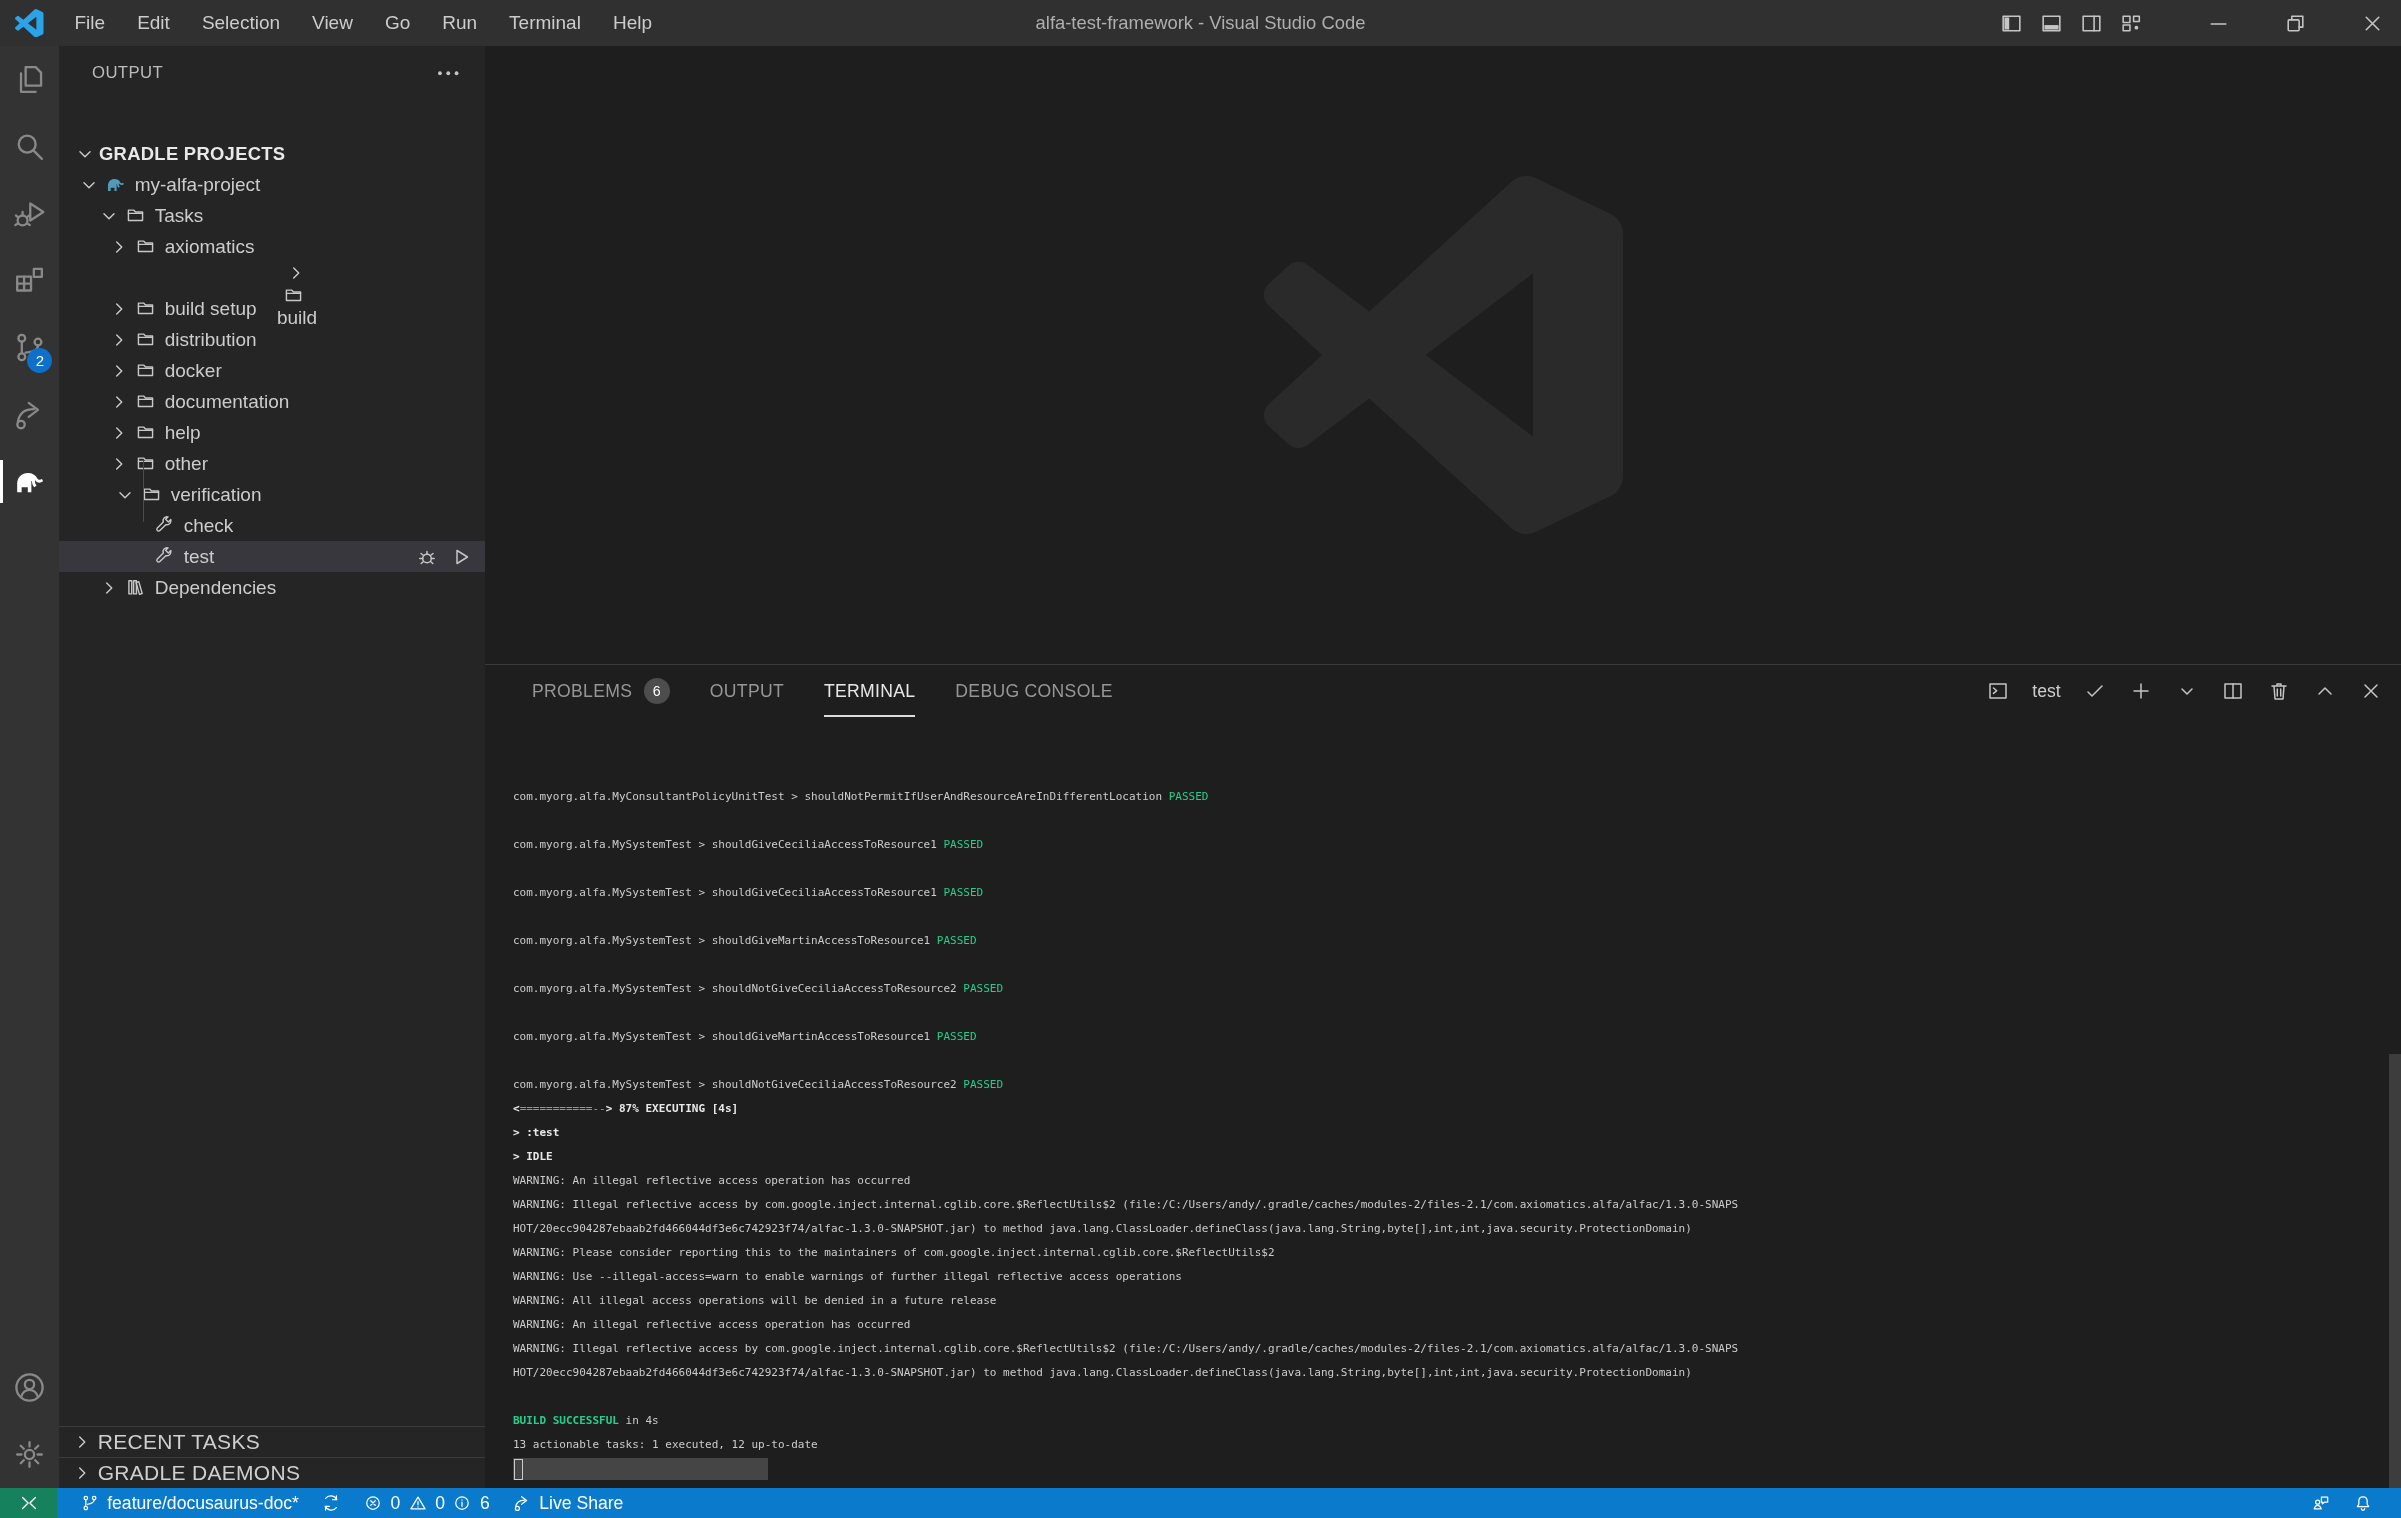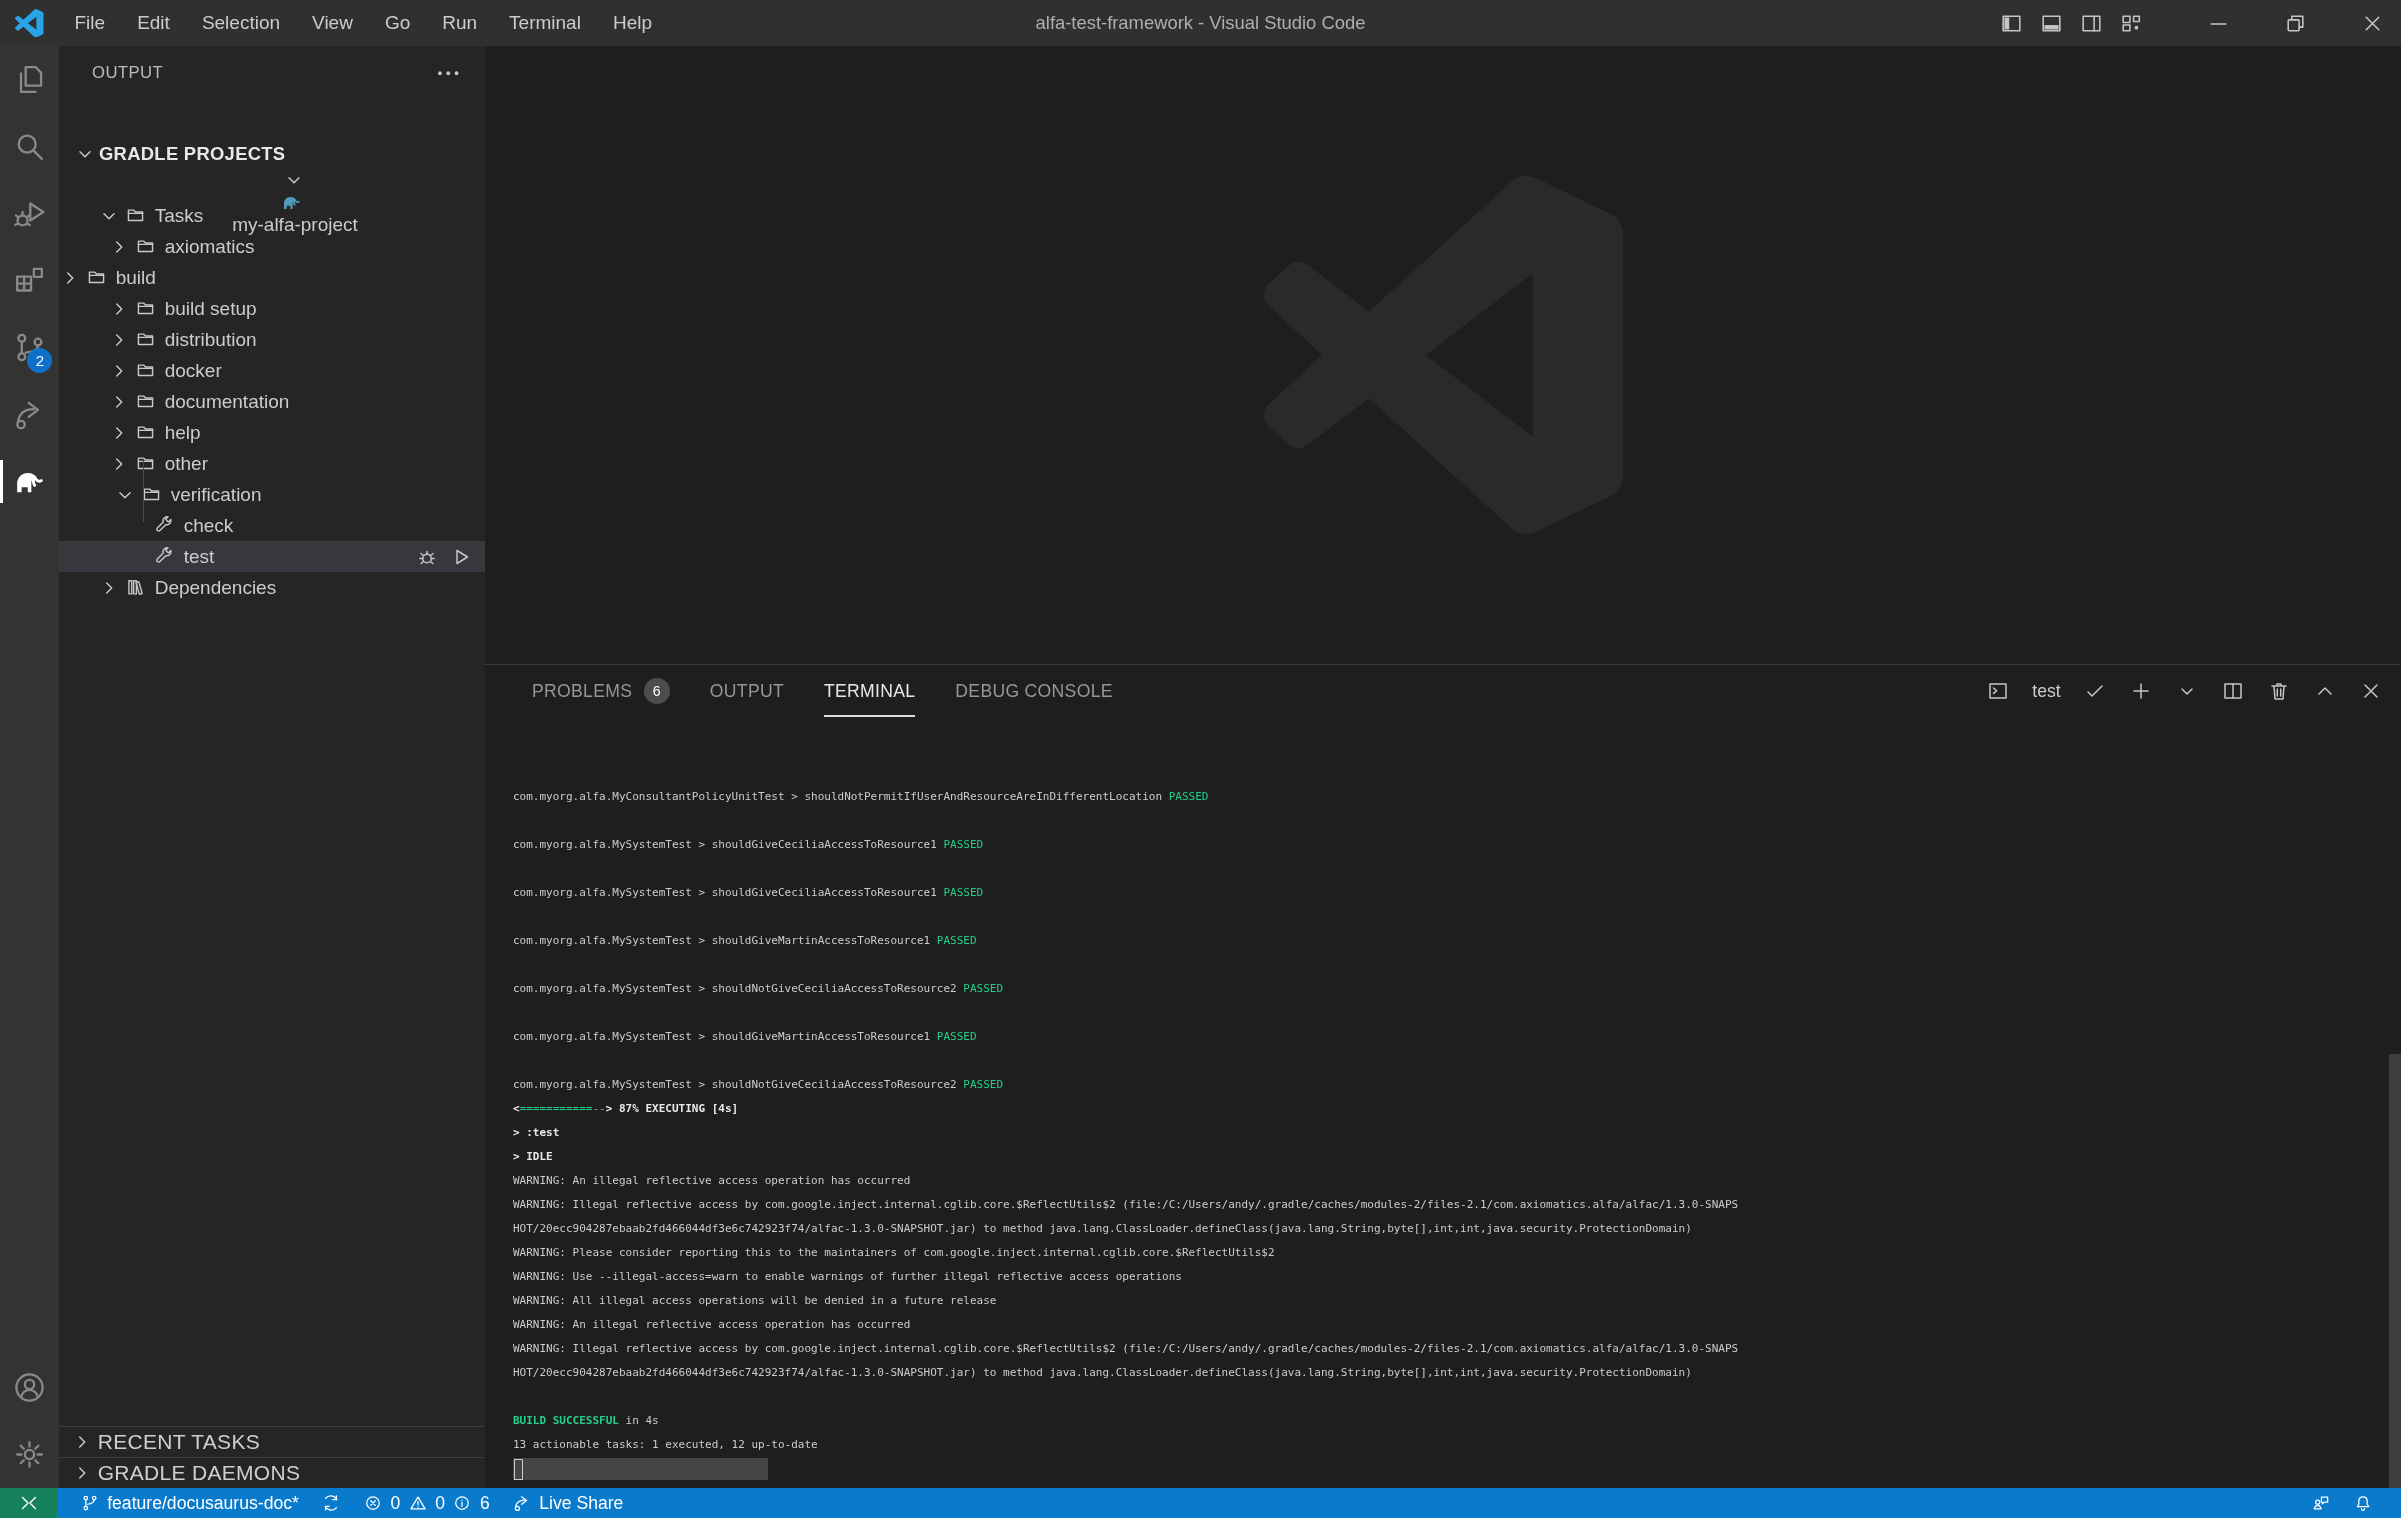--- a/index.html
+++ b/index.html
@@ -229,21 +229,21 @@
   </div>
   <div class="tree" id="tree">
       <div class="trow" style="padding-left: 15px;">
         <span class="tchev">
           <svg class="ic" viewBox="0 0 24 24">
             <path stroke="currentColor" fill="none" stroke-width="1.5" stroke-linecap="round" stroke-linejoin="round" d="M6.5 9.5 12 15l5.5-5.5"></path>
           </svg>
         </span>
         <span class="tlabel section">GRADLE PROJECTS</span>
       </div>
-      <div class="trow" style="padding-left: 45px; flex-direction: column;">
+      <div class="trow" style="padding-left: 19px;">
         <span class="tchev">
           <svg class="ic" viewBox="0 0 24 24">
             <path stroke="currentColor" fill="none" stroke-width="1.5" stroke-linecap="round" stroke-linejoin="round" d="M6.5 9.5 12 15l5.5-5.5"></path>
           </svg>
         </span>
         <span class="ticon blue">
           <svg class="ic" viewBox="0 0 24 24">
             <path fill="currentColor" stroke="none" d="M4 19v-5.5C4 9.4 7 6.5 11 6.5c2.8 0 4.9 1.3 6 3.4.5.9 1.3 1.2 2.2.8l.9-.4.7 1.6-.9.5c-1.7.8-3.4.2-4.3-1.4-.2 1.3.1 2.5 1 3.6l-1.5 1.2c-1-1.2-1.5-2.6-1.5-4.2h-.4V19h-2.3v-3.2h-4V19H4z"></path>
           </svg>
         </span>
@@ -270,21 +270,21 @@
           </svg>
         </span>
         <span class="ticon ">
           <svg class="ic" viewBox="0 0 24 24">
             <path stroke="currentColor" fill="none" stroke-width="1.5" stroke-linecap="round" stroke-linejoin="round" d="M4.5 6.5h5.5l2 2h7.5v9h-15z"></path>
             <path stroke="currentColor" fill="none" stroke-width="1.5" stroke-linecap="round" stroke-linejoin="round" d="M4.5 10h15"></path>
           </svg>
         </span>
         <span class="tlabel ">axiomatics</span>
       </div>
-      <div class="trow" style="">
+      <div class="trow" style="padding-left: 49px; flex-direction: column;">
         <span class="tchev">
           <svg class="ic" viewBox="0 0 24 24">
             <path stroke="currentColor" fill="none" stroke-width="1.5" stroke-linecap="round" stroke-linejoin="round" d="M9.5 6.5 15 12l-5.5 5.5"></path>
           </svg>
         </span>
         <span class="ticon ">
           <svg class="ic" viewBox="0 0 24 24">
             <path stroke="currentColor" fill="none" stroke-width="1.5" stroke-linecap="round" stroke-linejoin="round" d="M4.5 6.5h5.5l2 2h7.5v9h-15z"></path>
             <path stroke="currentColor" fill="none" stroke-width="1.5" stroke-linecap="round" stroke-linejoin="round" d="M4.5 10h15"></path>
           </svg>

